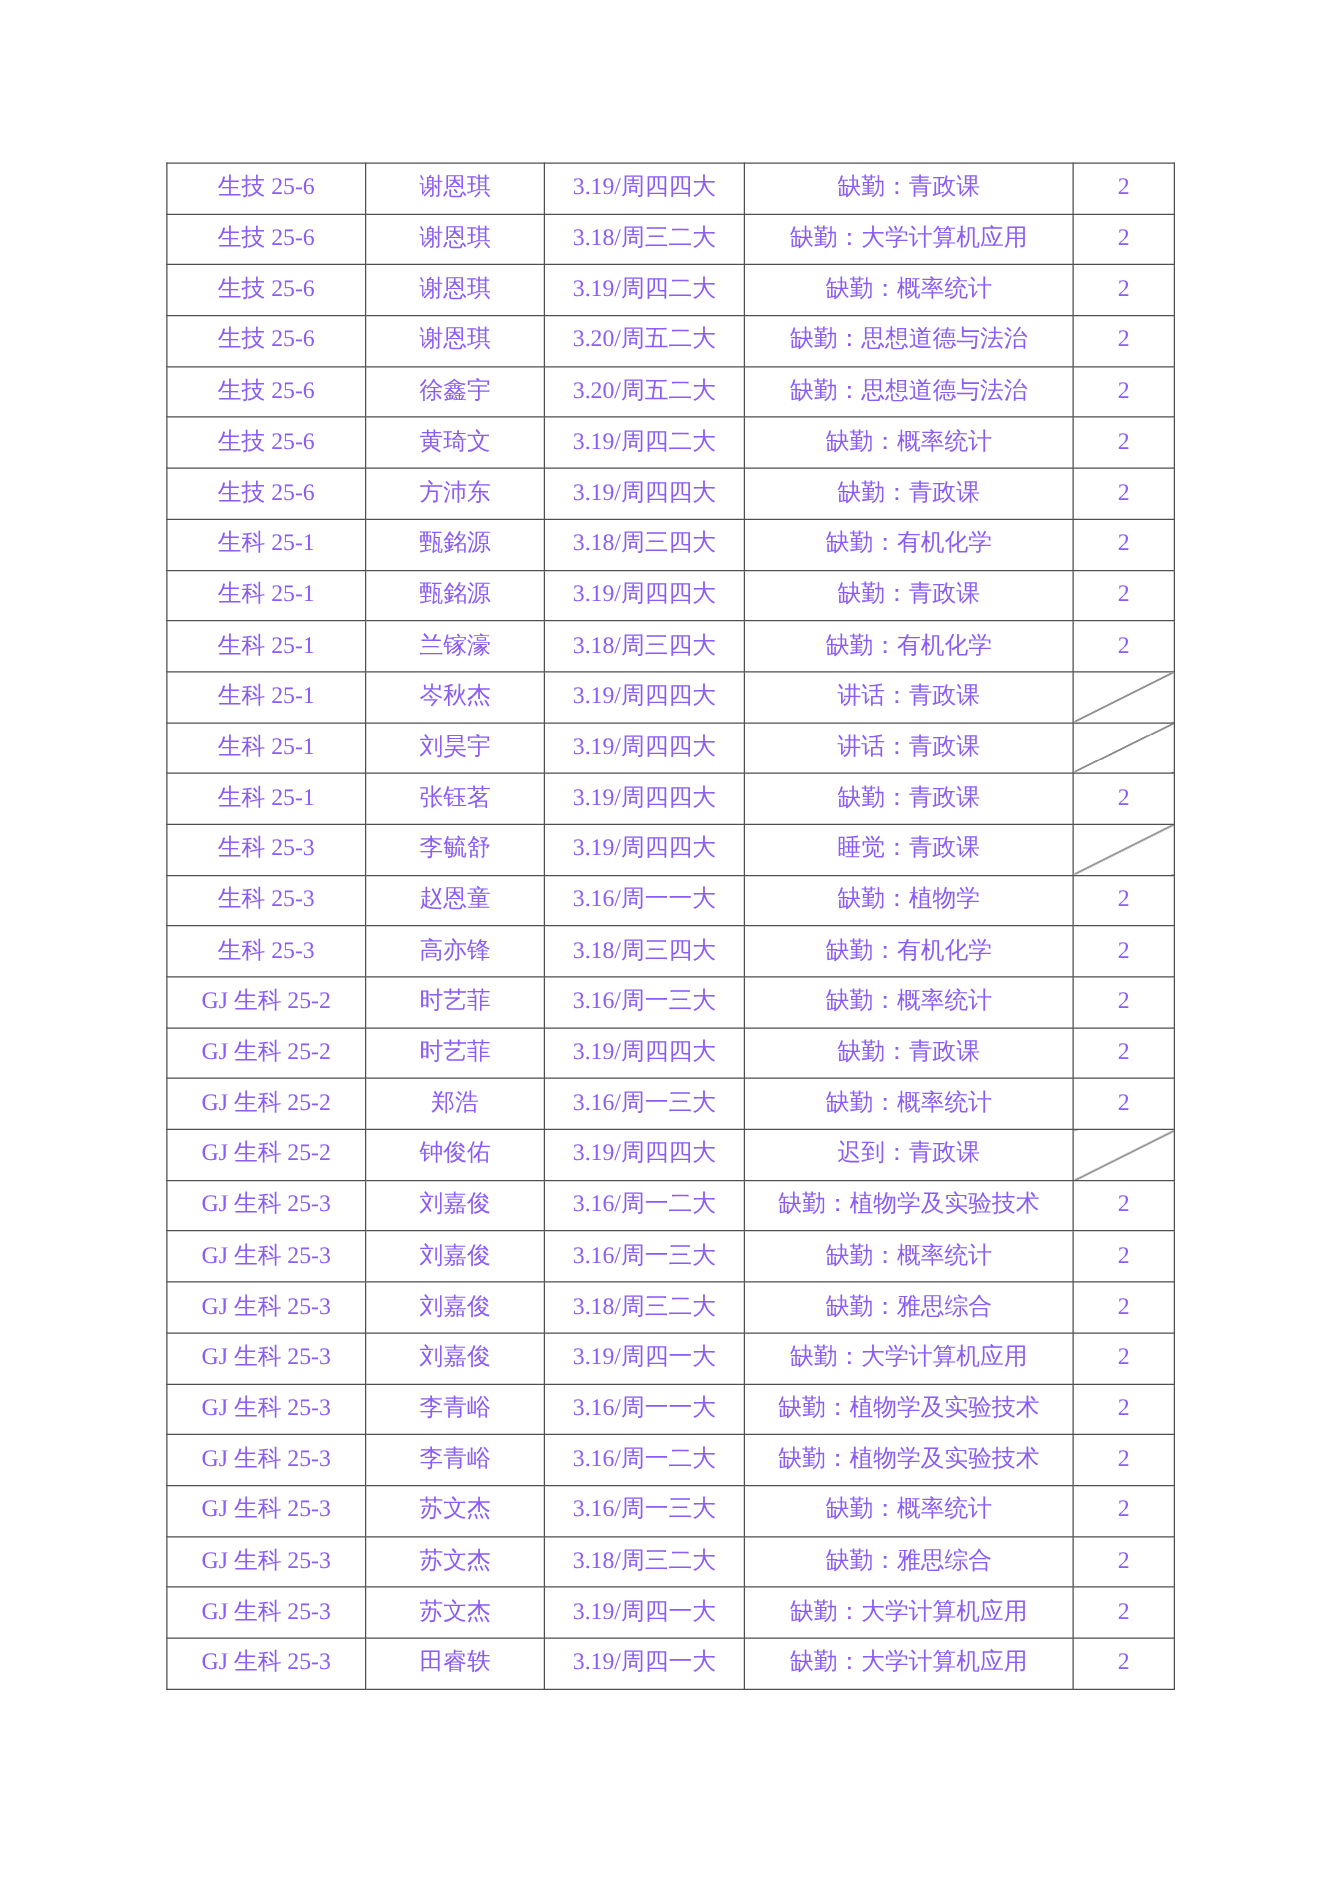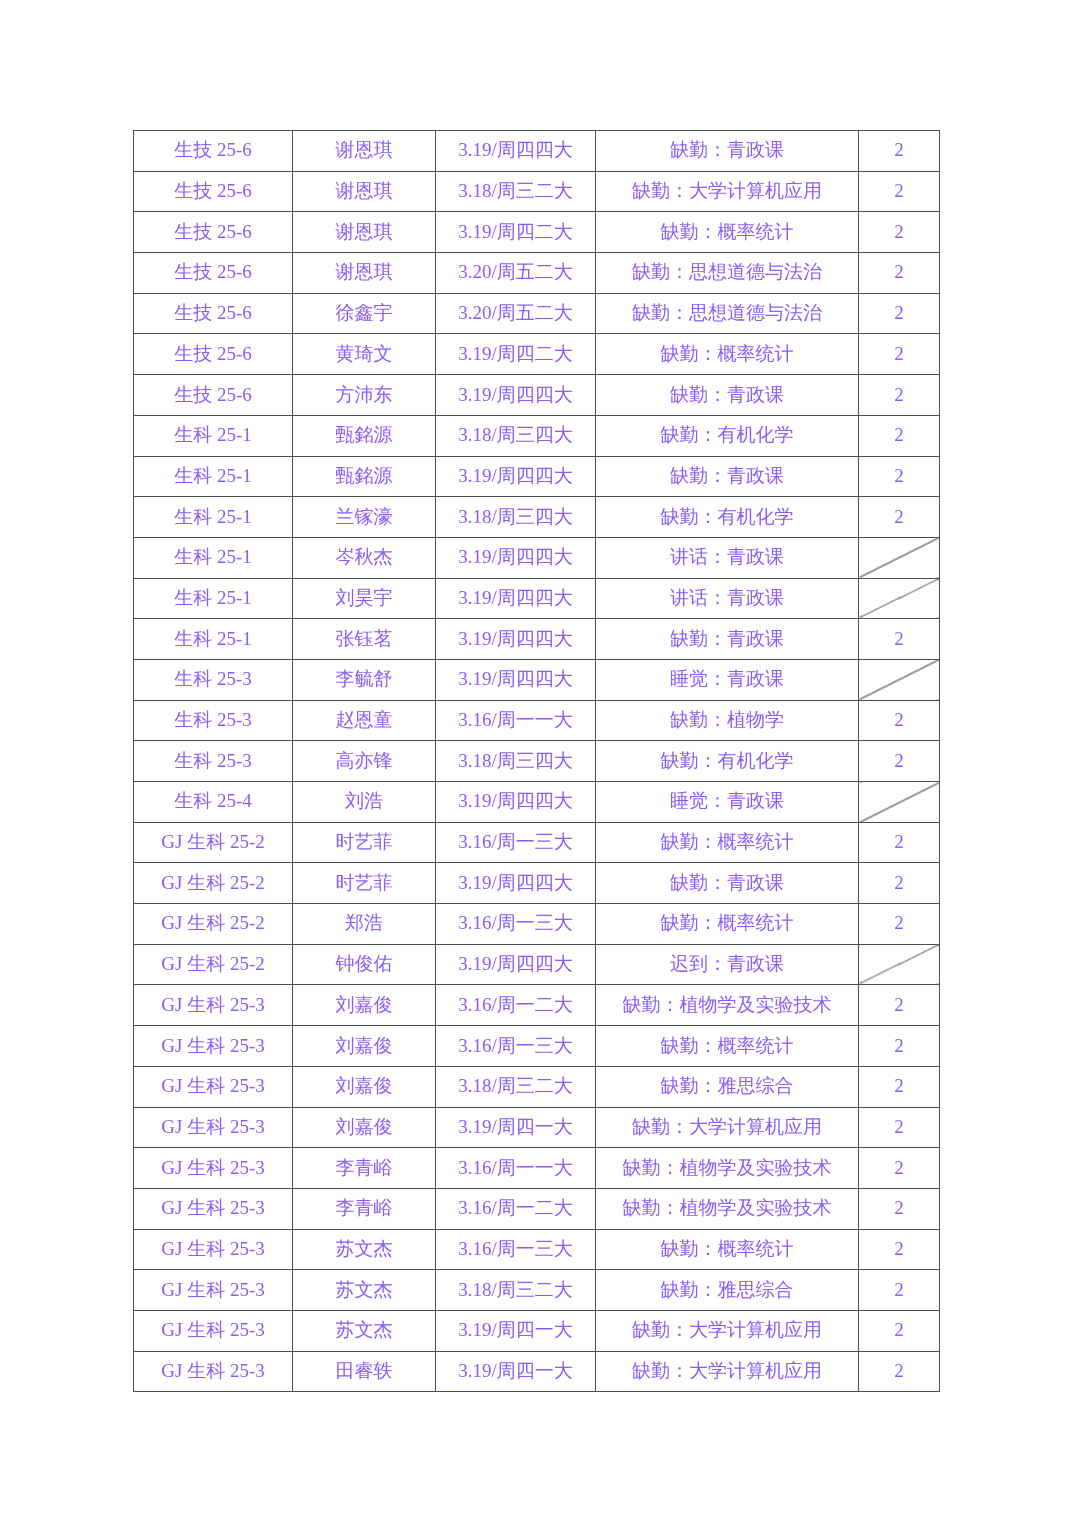--- a/index.html
+++ b/index.html
@@ -162,27 +162,20 @@
           <td>2</td>
         </tr>
         <tr>
           <td>生科 25-3</td>
           <td>高亦锋</td>
           <td>3.18/周三四大</td>
           <td>缺勤：有机化学</td>
           <td>2</td>
         </tr>
         <tr>
-          <td>生科 25-4</td>
-          <td>刘浩</td>
-          <td>3.19/周四四大</td>
-          <td>睡觉：青政课</td>
-          <td class="score-crossed"></td>
-        </tr>
-        <tr>
           <td>GJ 生科 25-2</td>
           <td>时艺菲</td>
           <td>3.16/周一三大</td>
           <td>缺勤：概率统计</td>
           <td>2</td>
         </tr>
         <tr>
           <td>GJ 生科 25-2</td>
           <td>时艺菲</td>
           <td>3.19/周四四大</td>

